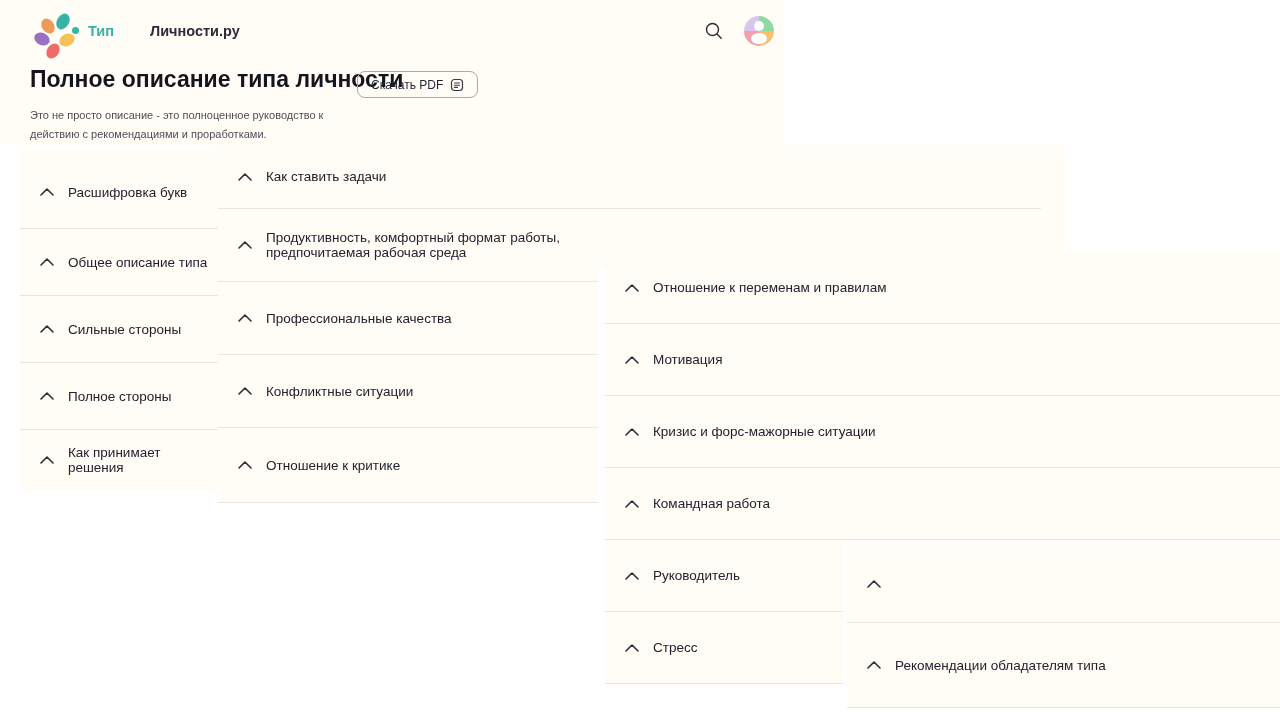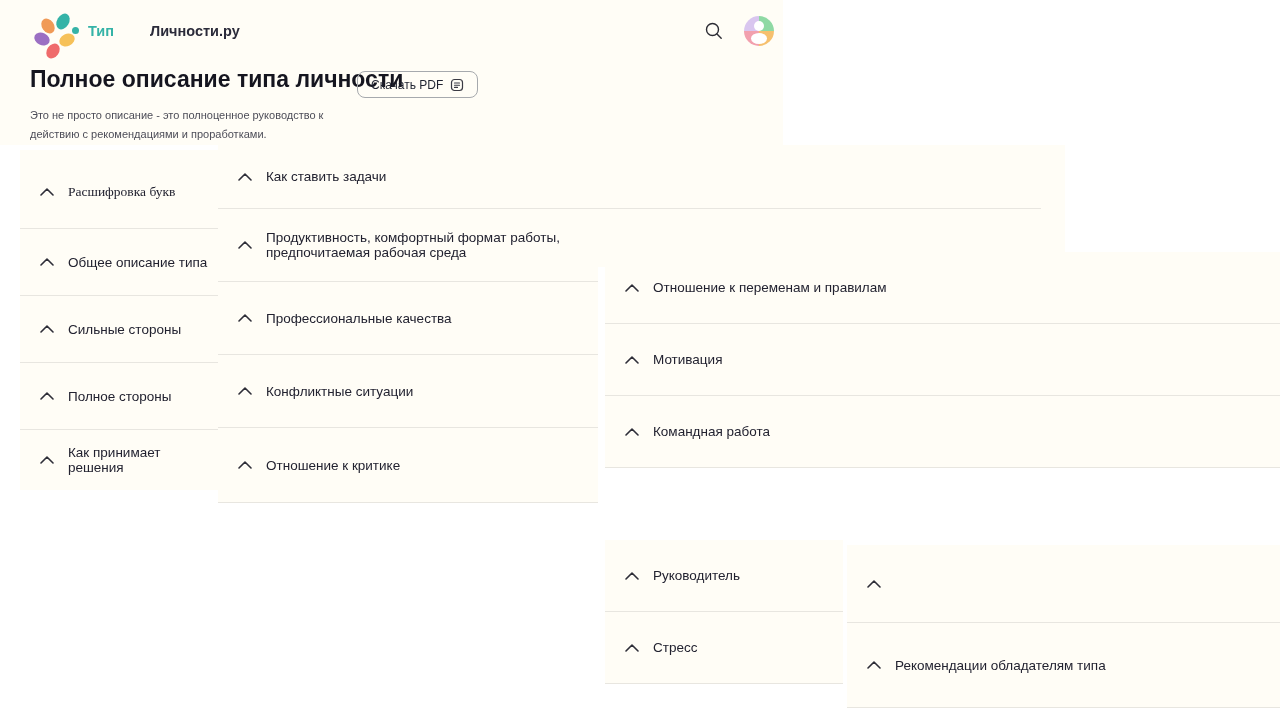--- a/index.html
+++ b/index.html
@@ -47,21 +47,21 @@
 
   
   .col{position:absolute;display:flex;flex-direction:column;background:var(--cream);}
   .acc{display:flex;align-items:center;gap:14px;padding-left:20px;border-bottom:1px solid var(--divider);
     flex:none;cursor:pointer;}
   .acc .lbl{font-size:13.5px;color:var(--ink);}
   .chev{display:flex;align-items:center;flex:none;}
 
   .col1{left:20px;top:150px;width:198px;padding-top:6px;}
   .col1 .acc{height:67px;}
-  .col1 .acc:nth-child(1){height:73px;font-family:Liberation Serif, serif;}
+  .col1 .acc:nth-child(1){height:73px;}
   .col1 .acc:last-child{border-bottom:none;height:60px;}
 
   .col2{left:218px;top:145px;width:380px;}
   .col2 .acc{height:73px;}
   .col2 .acc:nth-child(1){height:64px;}
   .col2 .acc:nth-child(5){height:75px;}
   .col2 .acc:nth-child(7){height:75px;}
   .col2-ext{position:absolute;left:598px;top:145px;width:467px;height:122px;background:var(--cream);}
   .col2-ext::after{content:'';position:absolute;left:0;top:63px;width:443px;height:1px;background:var(--divider);}
 
@@ -217,20 +217,28 @@
         </svg>
       </span>
       <span class="lbl">Мотивация</span>
     </div>
     <div class="acc">
       <span class="chev">
         <svg width="14" height="8" viewBox="0 0 14 8">
           <polyline points="1,7 7,1 13,7" fill="none" stroke="#2e2e38" stroke-width="1.6" stroke-linecap="round" stroke-linejoin="round"></polyline>
         </svg>
       </span>
+      <span class="lbl">Кризис и форс-мажорные ситуации</span>
+    </div>
+    <div class="acc">
+      <span class="chev">
+        <svg width="14" height="8" viewBox="0 0 14 8">
+          <polyline points="1,7 7,1 13,7" fill="none" stroke="#2e2e38" stroke-width="1.6" stroke-linecap="round" stroke-linejoin="round"></polyline>
+        </svg>
+      </span>
       <span class="lbl">Командная работа</span>
     </div>
   </div>
 <div class="col col3b">
     <div class="acc">
       <span class="chev">
         <svg width="14" height="8" viewBox="0 0 14 8">
           <polyline points="1,7 7,1 13,7" fill="none" stroke="#2e2e38" stroke-width="1.6" stroke-linecap="round" stroke-linejoin="round"></polyline>
         </svg>
       </span>

